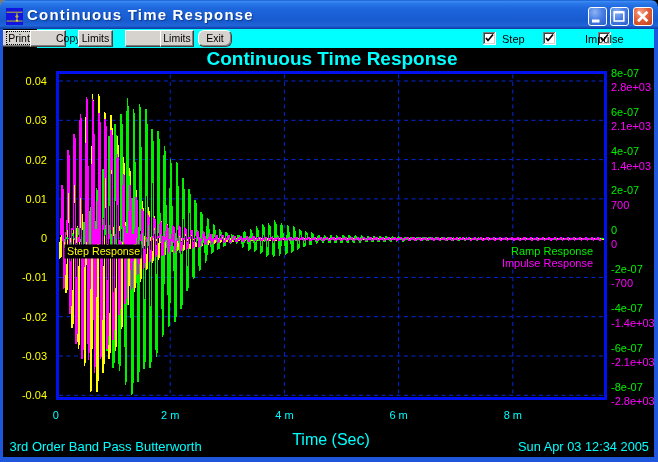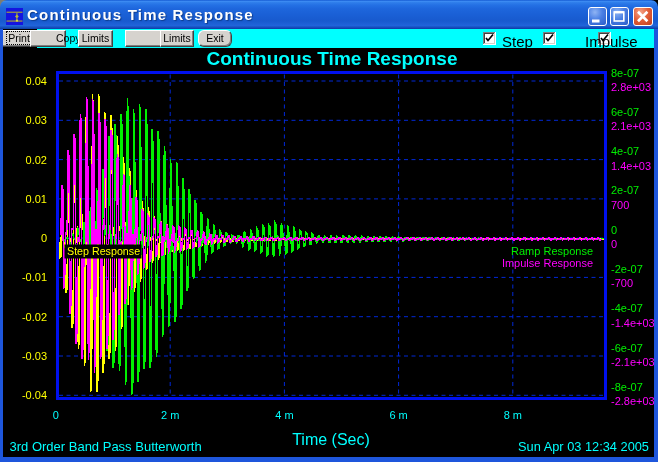--- a/index.html
+++ b/index.html
@@ -19,21 +19,21 @@
 #bmax { left:610px; background:radial-gradient(circle at 35% 25%,#8fb4f4 0%,#4a7fe4 45%,#2a5cc8 100%); }
 #bclose { left:633px; width:20px; background:radial-gradient(circle at 35% 25%,#f4a58a 0%,#e2603a 45%,#c23c1c 100%); }
 #toolbar { position:absolute; left:0; top:29px; width:658px; height:19px; background:#00ffff; }
 .tbtn { position:absolute; top:1px; height:17px; background:#d6d3ce; color:#000;
   font-size:10.5px; text-align:center; line-height:15px;
   border:1px solid; border-color:#ffffff #404040 #404040 #ffffff;
   box-shadow:inset -1px -1px 0 #808080; }
 #printbtn { outline:1px solid #000; }
 .focus { outline:1px dotted #000; padding:0 1px; }
 .cbx { position:absolute; top:3px; }
-.cblab { position:absolute; top:4px; color:#000; font-size:15px; }
+.cblab { position:absolute; top:4px; color:#000; font-size:11px; }
 #black { position:absolute; left:3px; top:48px; width:652px; height:409px; background:#000; }
 #plot { position:absolute; left:0; top:48px; }
 #lborder { position:absolute; left:0; top:29px; width:3px; height:433px; background:#1e56dc; }
 #rborder { position:absolute; left:654px; top:29px; width:4px; height:433px; background:#1e56dc; }
 #bborder { position:absolute; left:0; top:457px; width:658px; height:5px; background:#1e56dc; }
 </style></head>
 <body>
 <div id="win">
 <div id="corners"></div>
 <div id="black"></div>

